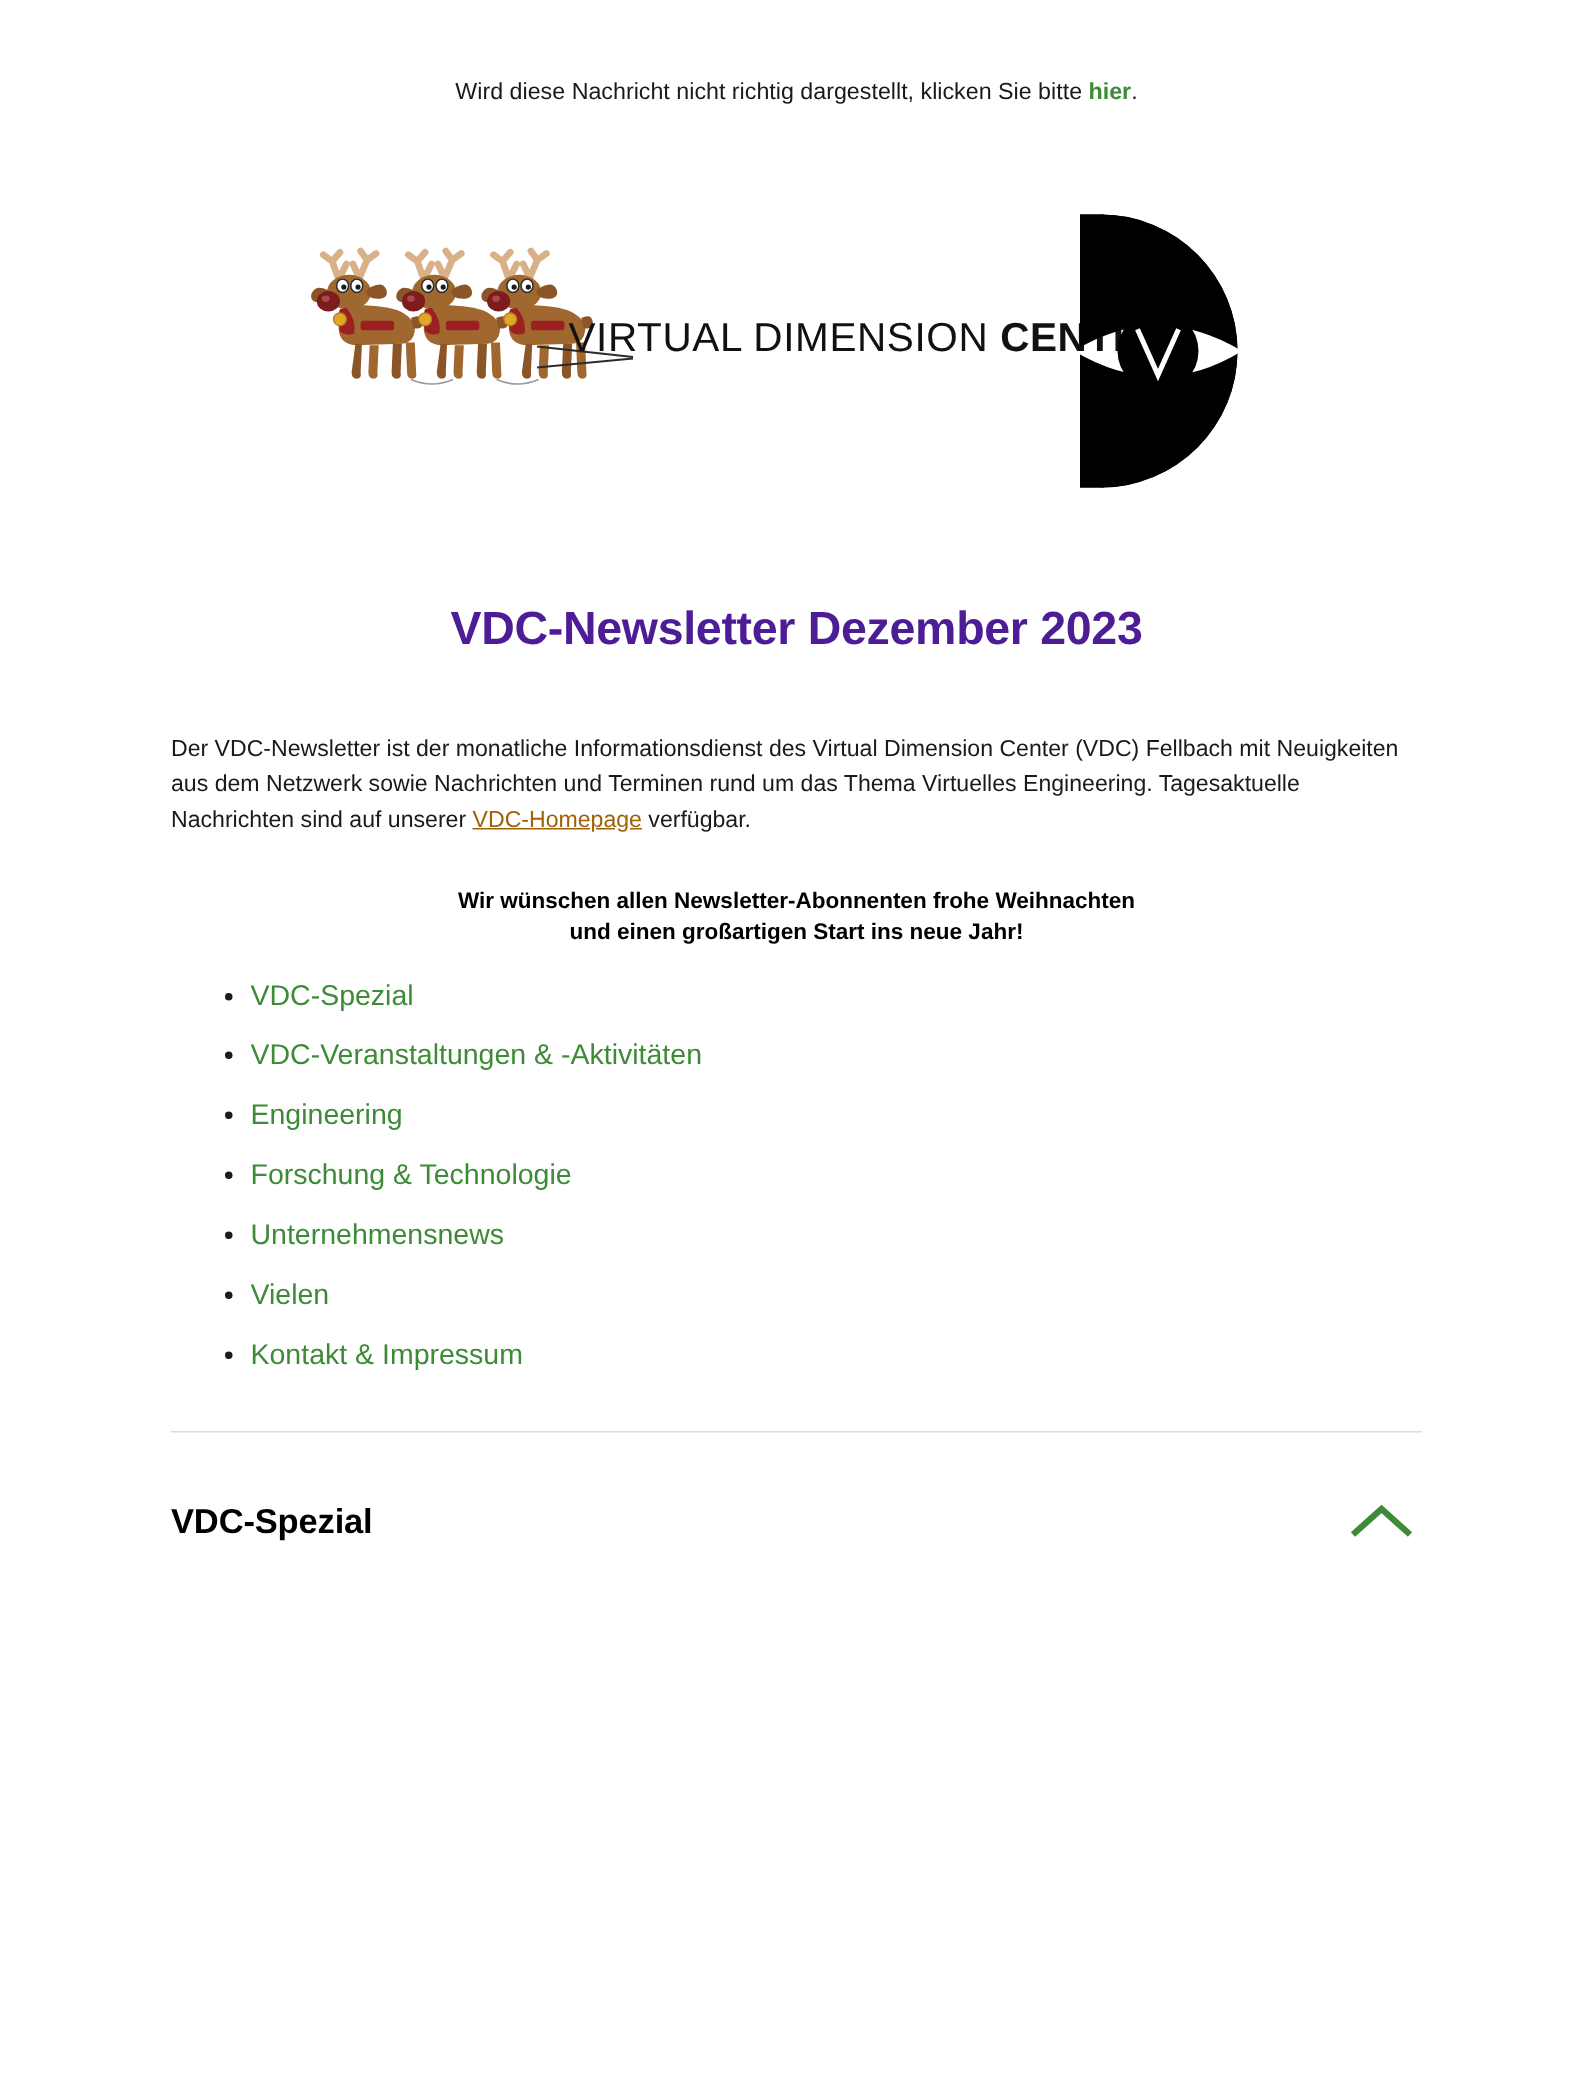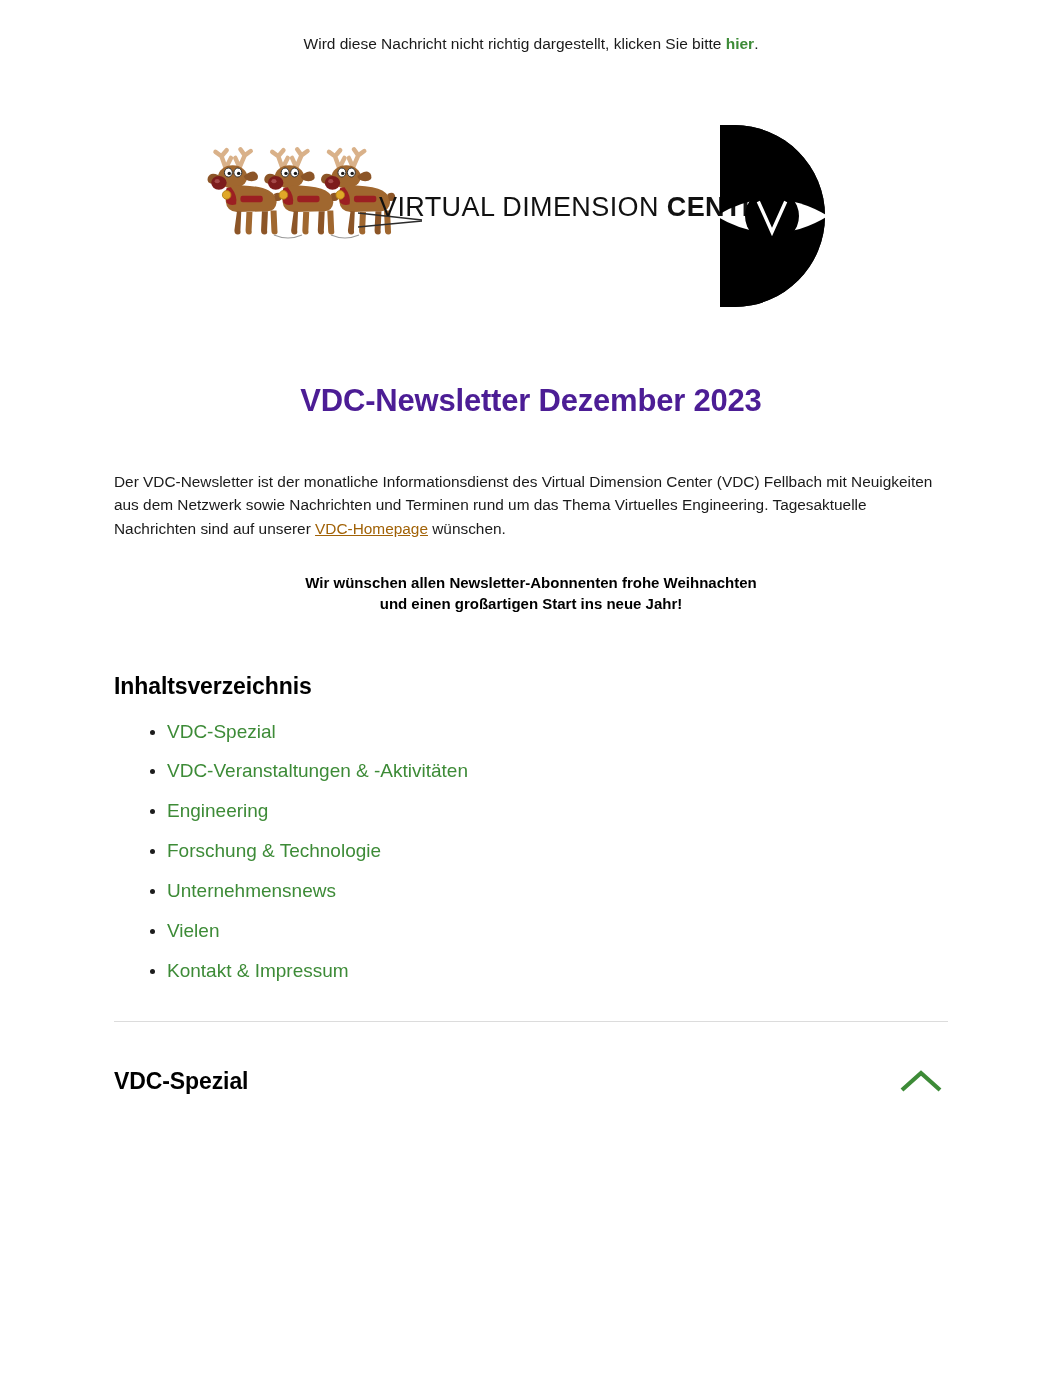--- a/index.html
+++ b/index.html
@@ -16,21 +16,21 @@
     overflow: hidden;
     position: relative;
   }
 
   
   .preheader {
     text-align: center;
     font-size: 15.5px;
     line-height: 1.4;
     color: #1a1a1a;
-    padding-top: 33px;
+    padding-top: 51px;
   }
   .preheader .link-bold {
     color: #3d8b37;
     font-weight: bold;
     text-decoration: none;
   }
 
   
   .logo-band {
     margin-top: 62px;
@@ -255,29 +255,28 @@
       <path d="M47 80 L60 109 L73 80" fill="none" stroke="#ffffff" stroke-width="3.4" stroke-linecap="square"></path>
     </svg>
   </div>
 </div>
 
 <div class="content">
 
   <h1 class="main-title">VDC-Newsletter Dezember 2023</h1>
 
   <p class="intro">
-    <span>Der VDC-Newsletter ist der monatliche Informationsdienst des Virtual Dimension Center (VDC) Fellbach mit Neuigkeiten aus dem Netzwerk sowie Nachrichten und Terminen rund um das Thema Virtuelles Engineering. Tagesaktuelle Nachrichten sind auf unserer </span><a href="#" class="link-underline">VDC-Homepage</a><span> wünschen.</span>
+    <span>Der VDC-Newsletter ist der monatliche Informationsdienst des Virtual Dimension Center (VDC) Fellbach mit Neuigkeiten aus dem Netzwerk sowie Nachrichten und Terminen rund um das Thema Virtuelles Engineering. Tagesaktuelle Nachrichten sind auf unserer </span><a href="#" class="link-underline">VDC-Homepage</a><span> verfügbar.</span>
   </p>
 
   <div class="greeting">
     <div>Wir wünschen allen Newsletter-Abonnenten frohe Weihnachten</div>
     <div>und einen großartigen Start ins neue Jahr!</div>
   </div>
 
-  <h2 class="section-heading">Inhaltsverzeichnis</h2>
 
   <ul class="toc">
     <li><a href="#">VDC-Spezial</a></li>
     <li><a href="#">VDC-Veranstaltungen &amp; -Aktivitäten</a></li>
     <li><a href="#">Engineering</a></li>
     <li><a href="#">Forschung &amp; Technologie</a></li>
     <li><a href="#">Unternehmensnews</a></li>
     <li><a href="#">Vielen</a></li>
     <li><a href="#">Kontakt &amp; Impressum</a></li>
   </ul>

